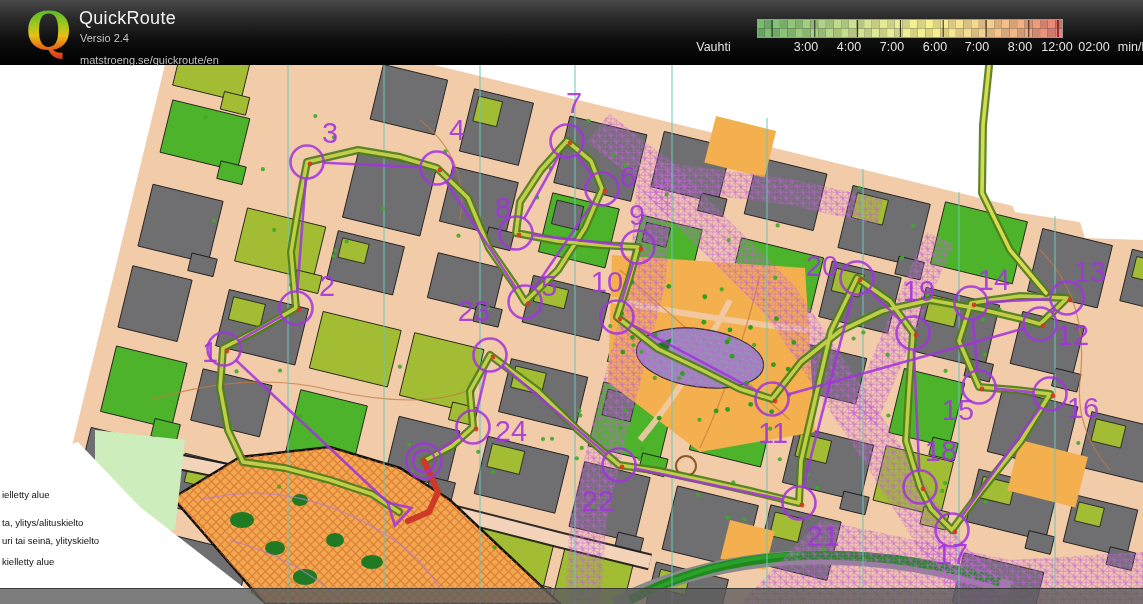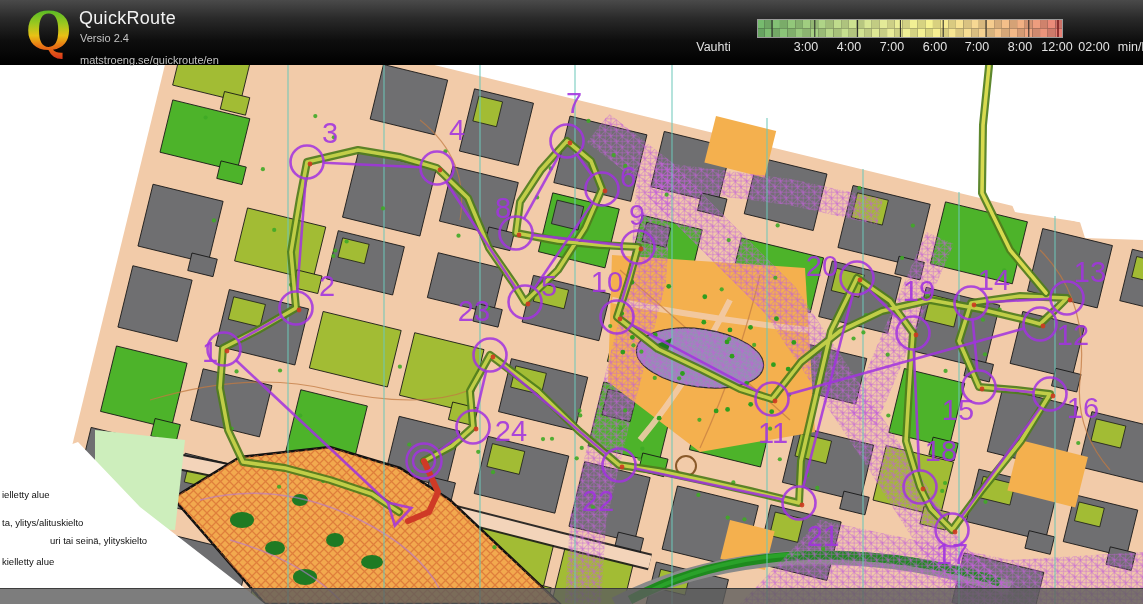--- a/index.html
+++ b/index.html
@@ -471,21 +471,21 @@
           <text x="822" y="276" fill="#a233e0" opacity="0.88" font-size="29px" text-anchor="middle" font-family="&quot;Liberation Sans&quot;,sans-serif">20</text>
           <text x="823" y="546" fill="#a233e0" opacity="0.88" font-size="29px" text-anchor="middle" font-family="&quot;Liberation Sans&quot;,sans-serif">21</text>
           <text x="598" y="511" fill="#a233e0" opacity="0.88" font-size="29px" text-anchor="middle" font-family="&quot;Liberation Sans&quot;,sans-serif">22</text>
           <text x="474" y="321" fill="#a233e0" opacity="0.88" font-size="29px" text-anchor="middle" font-family="&quot;Liberation Sans&quot;,sans-serif">23</text>
           <text x="511" y="441" fill="#a233e0" opacity="0.88" font-size="29px" text-anchor="middle" font-family="&quot;Liberation Sans&quot;,sans-serif">24</text>
         </g>
     </svg>
 
     <span class="legend-line" style="left:2px;top:424px;">ielletty alue</span>
     <span class="legend-line" style="left:2px;top:452px;">ta, ylitys/alituskielto</span>
-    <span class="legend-line" style="left:2px;top:470px;margin-left:48px;">uri tai seinä, ylityskielto</span>
+    <span class="legend-line" style="left:2px;top:470px;">uri tai seinä, ylityskielto</span>
     <span class="legend-line" style="left:2px;top:491px;">kielletty alue</span>
   </div>
 
   <div id="header">
     <div id="logoQ">Q</div>
     <div id="appTitle">QuickRoute</div>
     <div id="appVersion">Versio 2.4</div>
     <div id="appUrl">matstroeng.se/quickroute/en</div>
 
     <div id="vauhti" class="scale-label">Vauhti</div>

